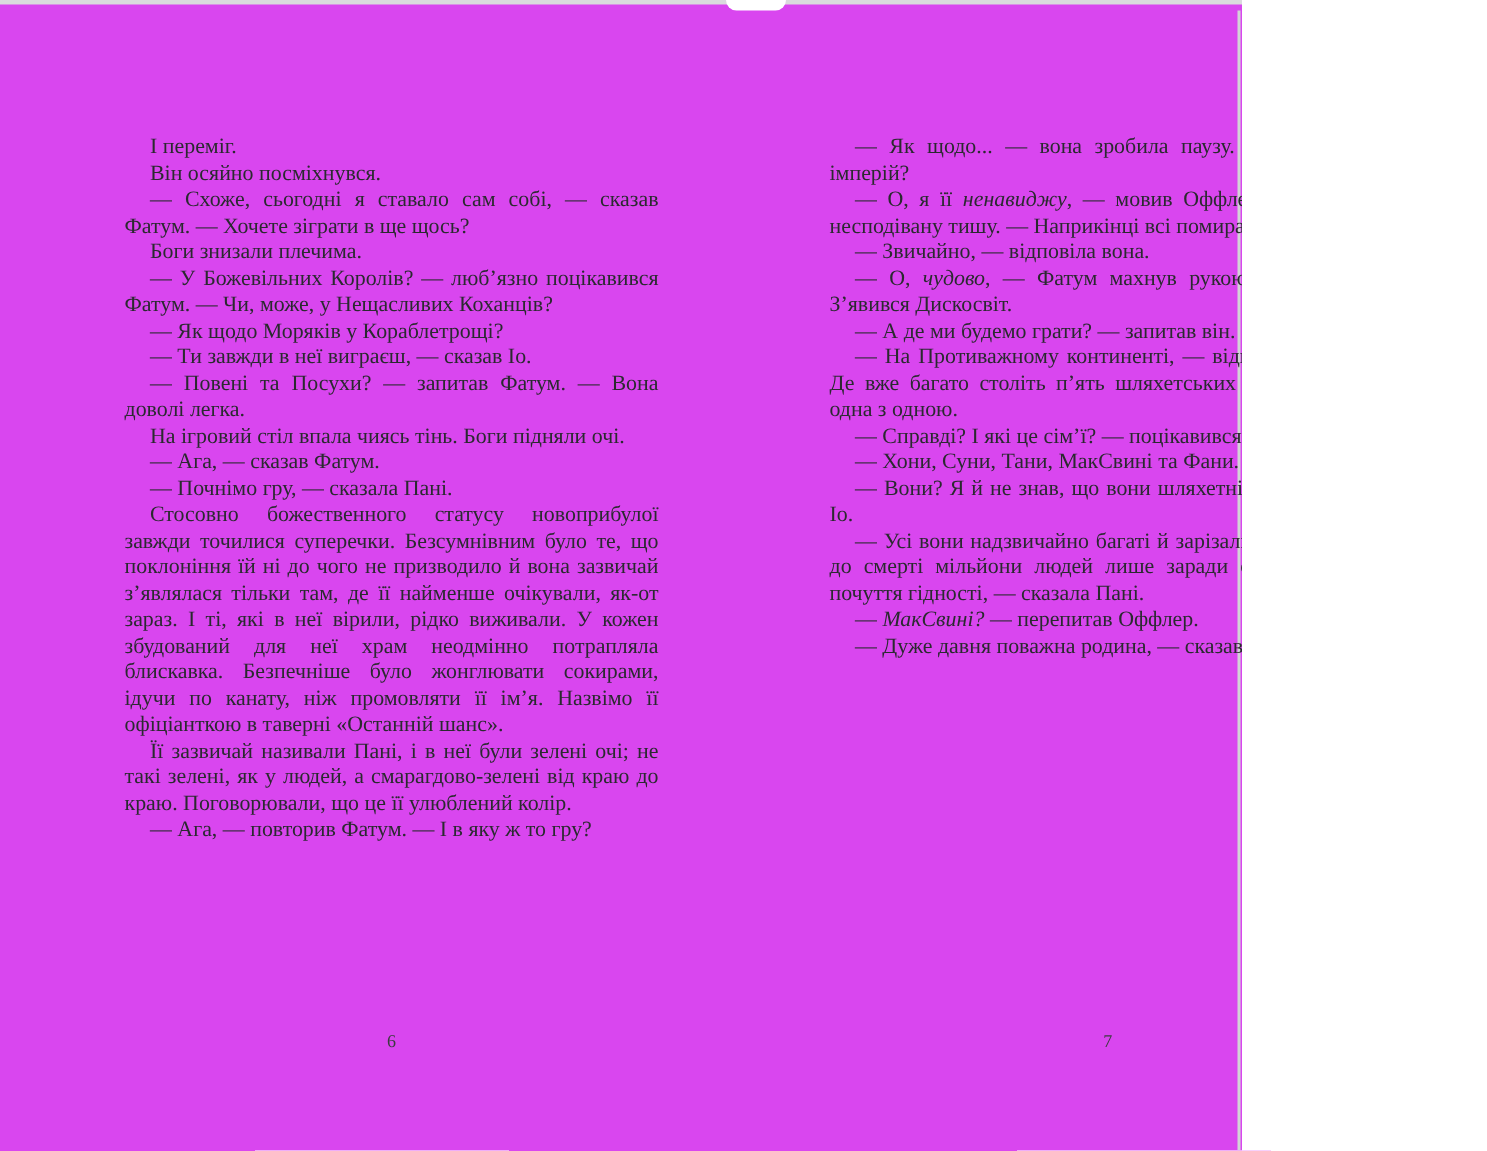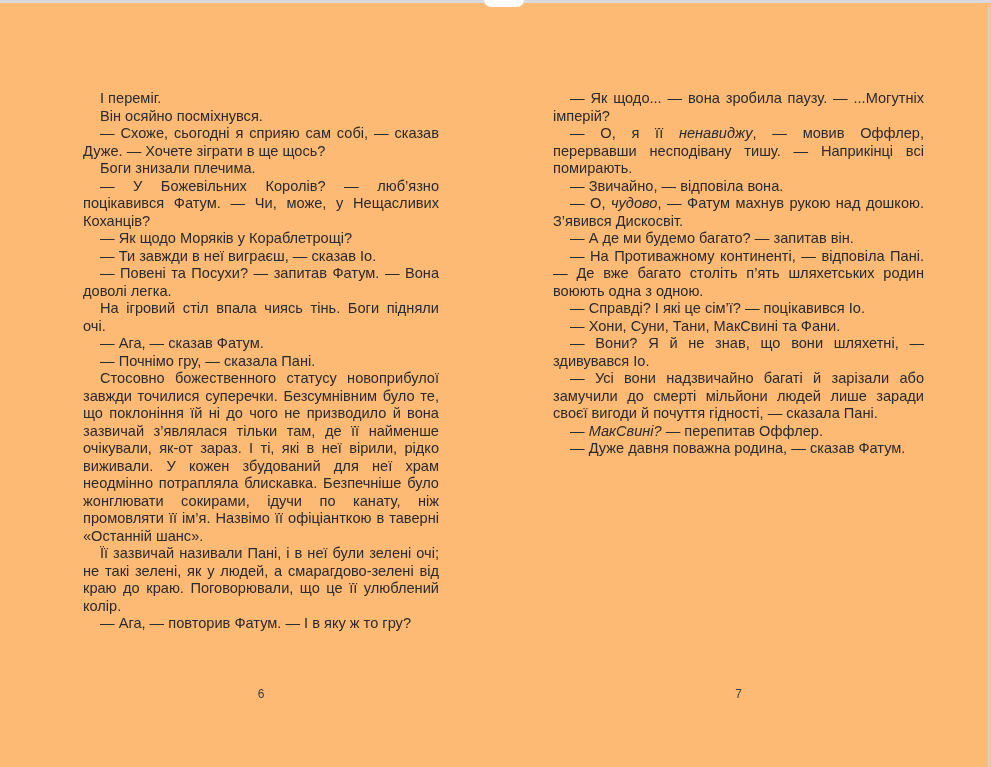--- a/index.html
+++ b/index.html
@@ -1,21 +1,21 @@
 <!DOCTYPE html>
 <html lang="uk"><head>
 <meta charset="utf-8">
 <style>
   html,body{margin:0;padding:0;background:#ffffff;}
   .screen{
     position:relative;
-    width:991px;height:767px;
-    background:#fdba74;
+    width:828px;height:767px;
+    background:#d946ef;
     overflow:hidden;
-    font-family:Liberation Sans, sans-serif;
+    font-family:Liberation Serif, serif;
   }
   
   .top-edge{
     position:absolute;top:0;left:0;width:991px;height:3px;
     background:#dadadd;
   }
   .spine-notch{
     position:absolute;top:0;left:484px;width:40px;height:7px;
     background:#ffffff;border-radius:0 0 8px 8px;
   }
@@ -48,21 +48,21 @@
 <div class="screen">
 
   <div class="top-edge"></div>
   <div class="spine-notch"></div>
   <div class="right-edge"></div>
 
   <section>
     <div class="text-col col-left">
         <p class="para">І переміг.</p>
         <p class="para">Він осяйно посміхнувся.</p>
-        <p class="para">— Схоже, сьогодні я сприяю сам собі, — сказав Дуже. — Хочете зіграти в ще щось?</p>
+        <p class="para">— Схоже, сьогодні я ставало сам собі, — сказав Фатум. — Хочете зіграти в ще щось?</p>
         <p class="para">Боги знизали плечима.</p>
         <p class="para">— У Божевільних Королів? — люб’язно поцікавився Фатум. — Чи, може, у Нещасливих Коханців?</p>
         <p class="para">— Як щодо Моряків у Кораблетрощі?</p>
         <p class="para">— Ти завжди в неї виграєш, — сказав Іо.</p>
         <p class="para">— Повені та Посухи? — запитав Фатум. — Вона доволі легка.</p>
         <p class="para">На ігровий стіл впала чиясь тінь. Боги підняли очі.</p>
         <p class="para">— Ага, — сказав Фатум.</p>
         <p class="para">— Почнімо гру, — сказала Пані.</p>
         <p class="para">Стосовно божественного статусу новоприбулої завжди точилися суперечки. Безсумнівним було те, що поклоніння їй ні до чого не призводило й вона зазвичай з’являлася тільки там, де її найменше очікували, як-от зараз. І ті, які в неї вірили, рідко виживали. У кожен збудований для неї храм неодмінно потрапляла блискавка. Безпечніше було жонглювати сокирами, ідучи по канату, ніж промовляти її ім’я. Назвімо її офіціанткою в таверні «Останній шанс».</p>
         <p class="para">Її зазвичай називали Пані, і в неї були зелені очі; не такі зелені, як у людей, а смарагдово-зелені від краю до краю. Поговорювали, що це її улюблений колір.</p>
@@ -70,21 +70,21 @@
       </div>
     <div class="page-number num-left">6</div>
   </section>
 
   <section>
     <div class="text-col col-right">
         <p class="para">— Як щодо... — вона зробила паузу. — ...Могутніх імперій?</p>
         <p class="para">— О, я її <em>ненавиджу</em>, — мовив Оффлер, перервавши несподівану тишу. — Наприкінці всі помирають.</p>
         <p class="para">— Звичайно, — відповіла вона.</p>
         <p class="para">— О, <em>чудово</em>, — Фатум махнув рукою над дошкою. З’явився Дискосвіт.</p>
-        <p class="para">— А де ми будемо багато? — запитав він.</p>
+        <p class="para">— А де ми будемо грати? — запитав він.</p>
         <p class="para">— На Противажному континенті, — відповіла Пані. — Де вже багато століть п’ять шляхетських родин воюють одна з одною.</p>
         <p class="para">— Справді? І які це сім’ї? — поцікавився Іо.</p>
         <p class="para">— Хони, Суни, Тани, МакСвині та Фани.</p>
         <p class="para">— Вони? Я й не знав, що вони шляхетні, — здивувався Іо.</p>
         <p class="para">— Усі вони надзвичайно багаті й зарізали або замучили до смерті мільйони людей лише заради своєї вигоди й почуття гідності, — сказала Пані.</p>
         <p class="para">— <em>МакСвині?</em> — перепитав Оффлер.</p>
         <p class="para">— Дуже давня поважна родина, — сказав Фатум.</p>
       </div>
     <div class="page-number num-right">7</div>
   </section>

